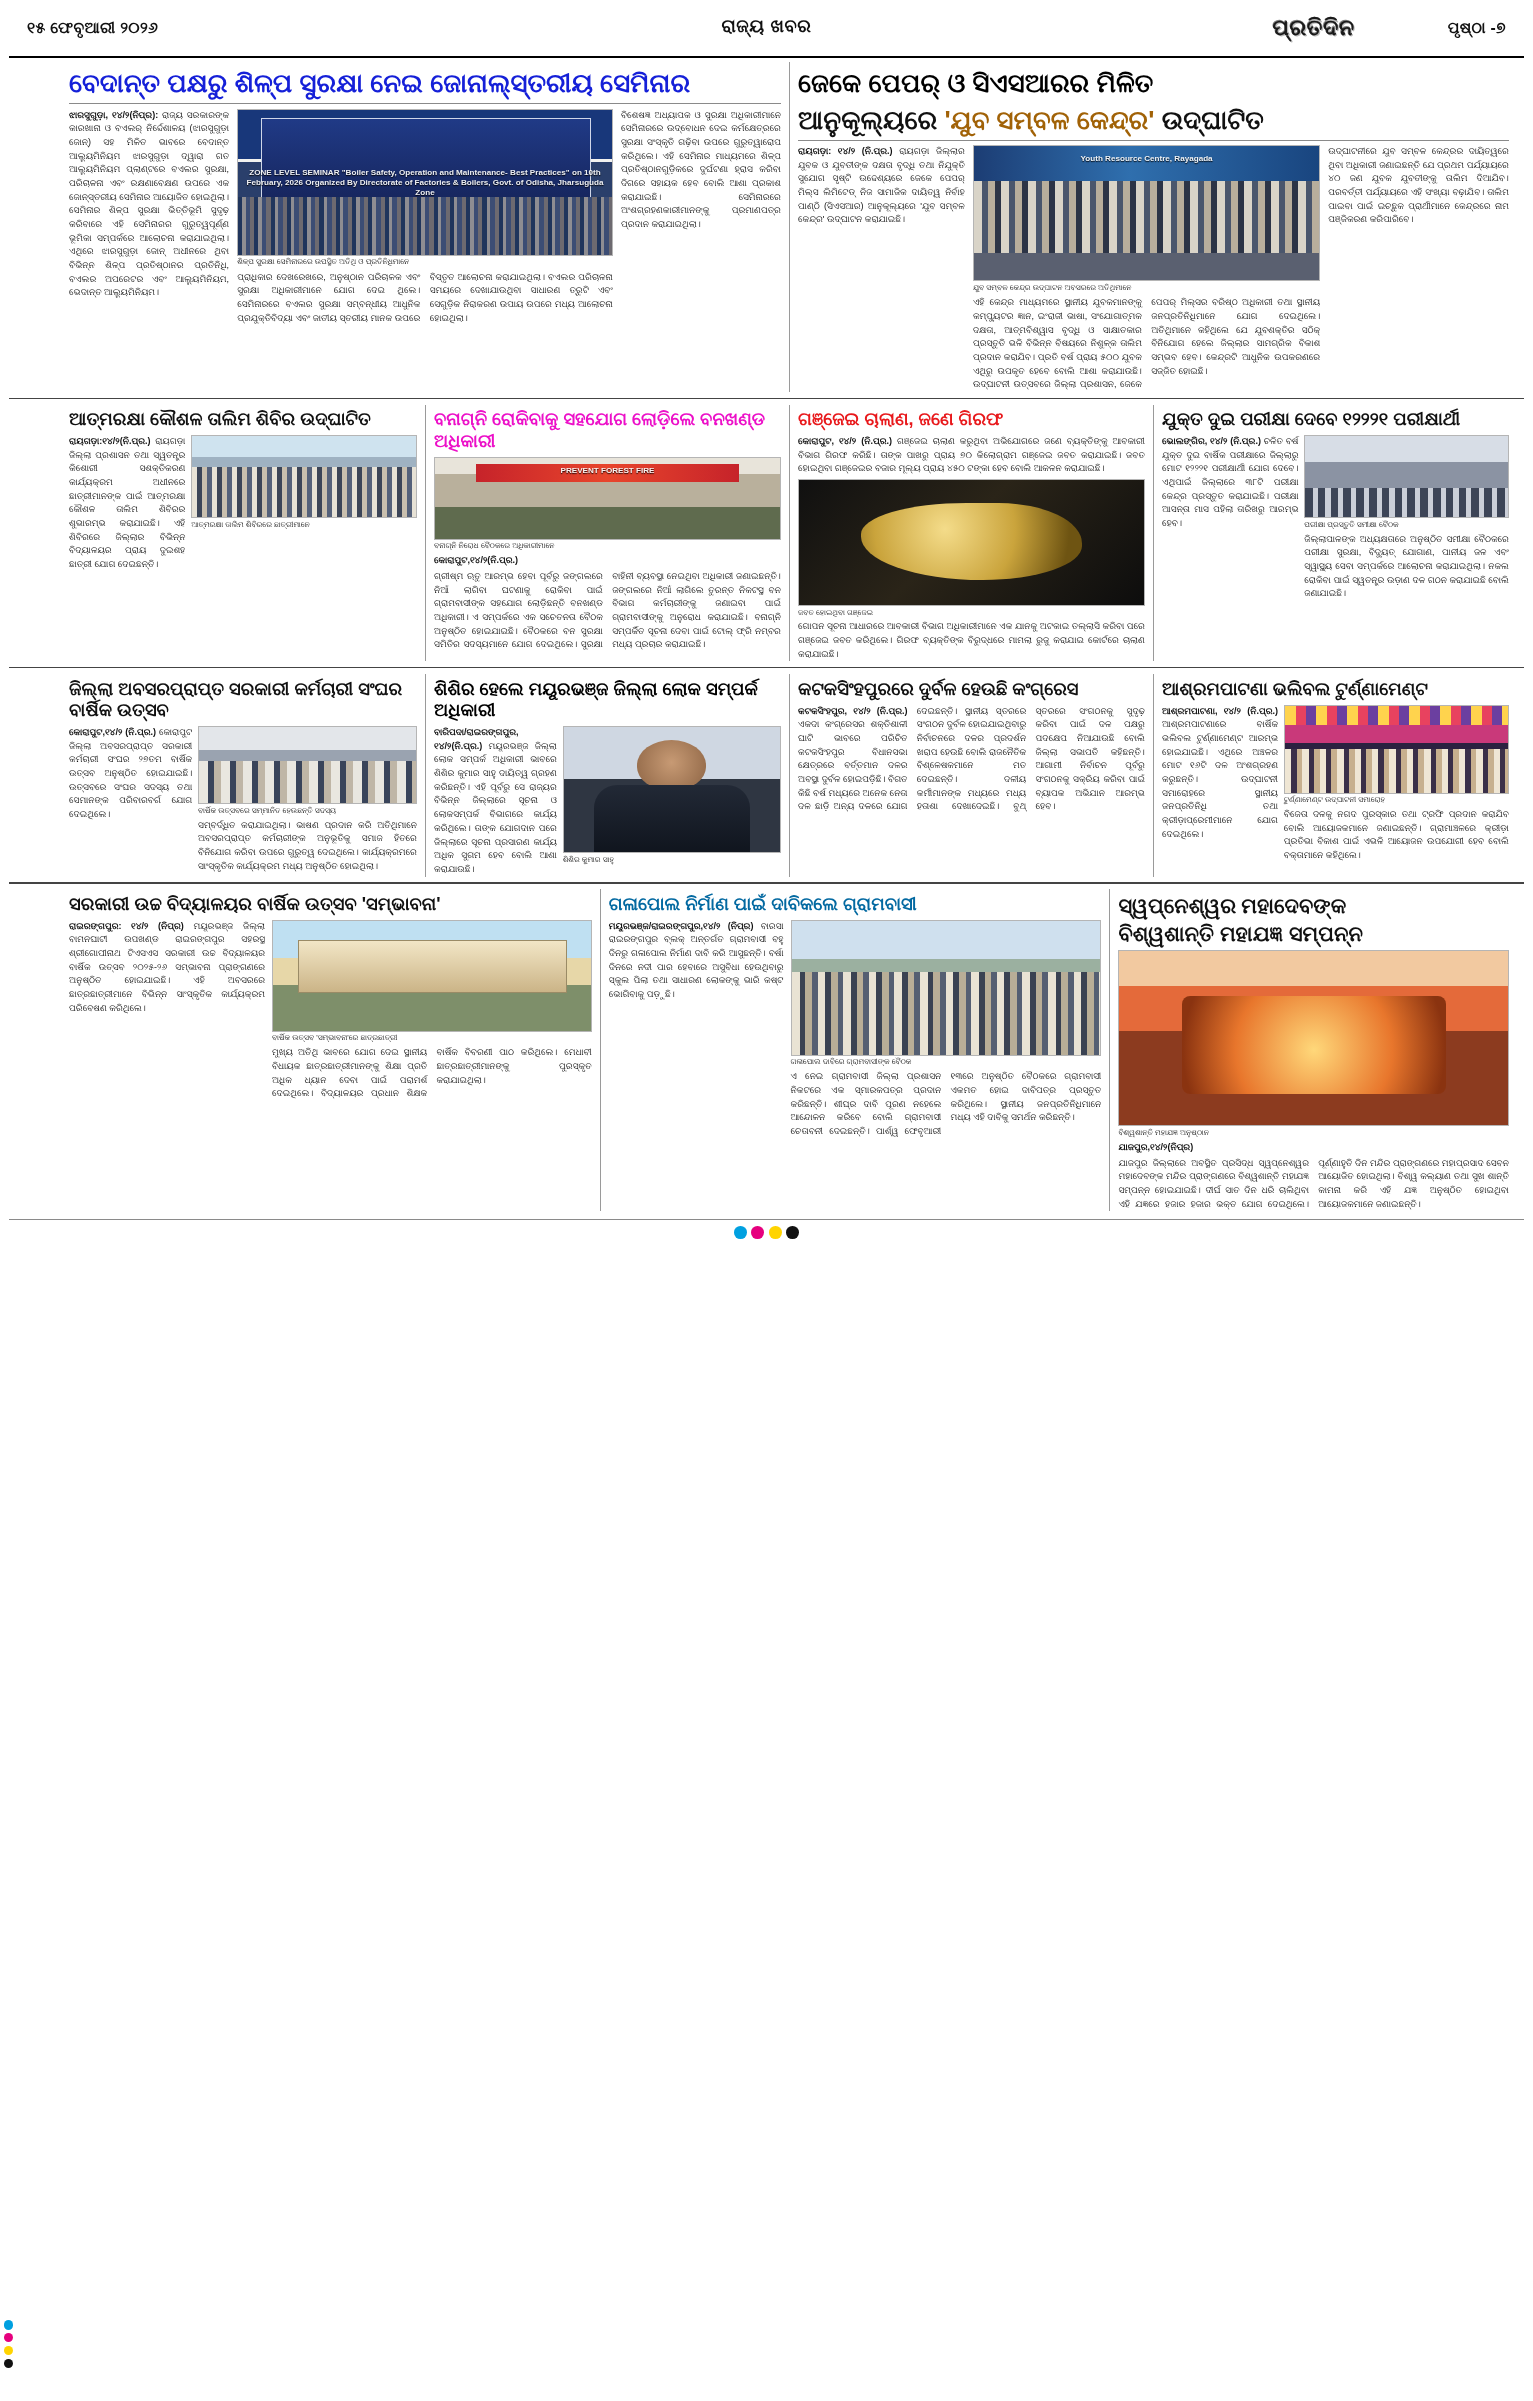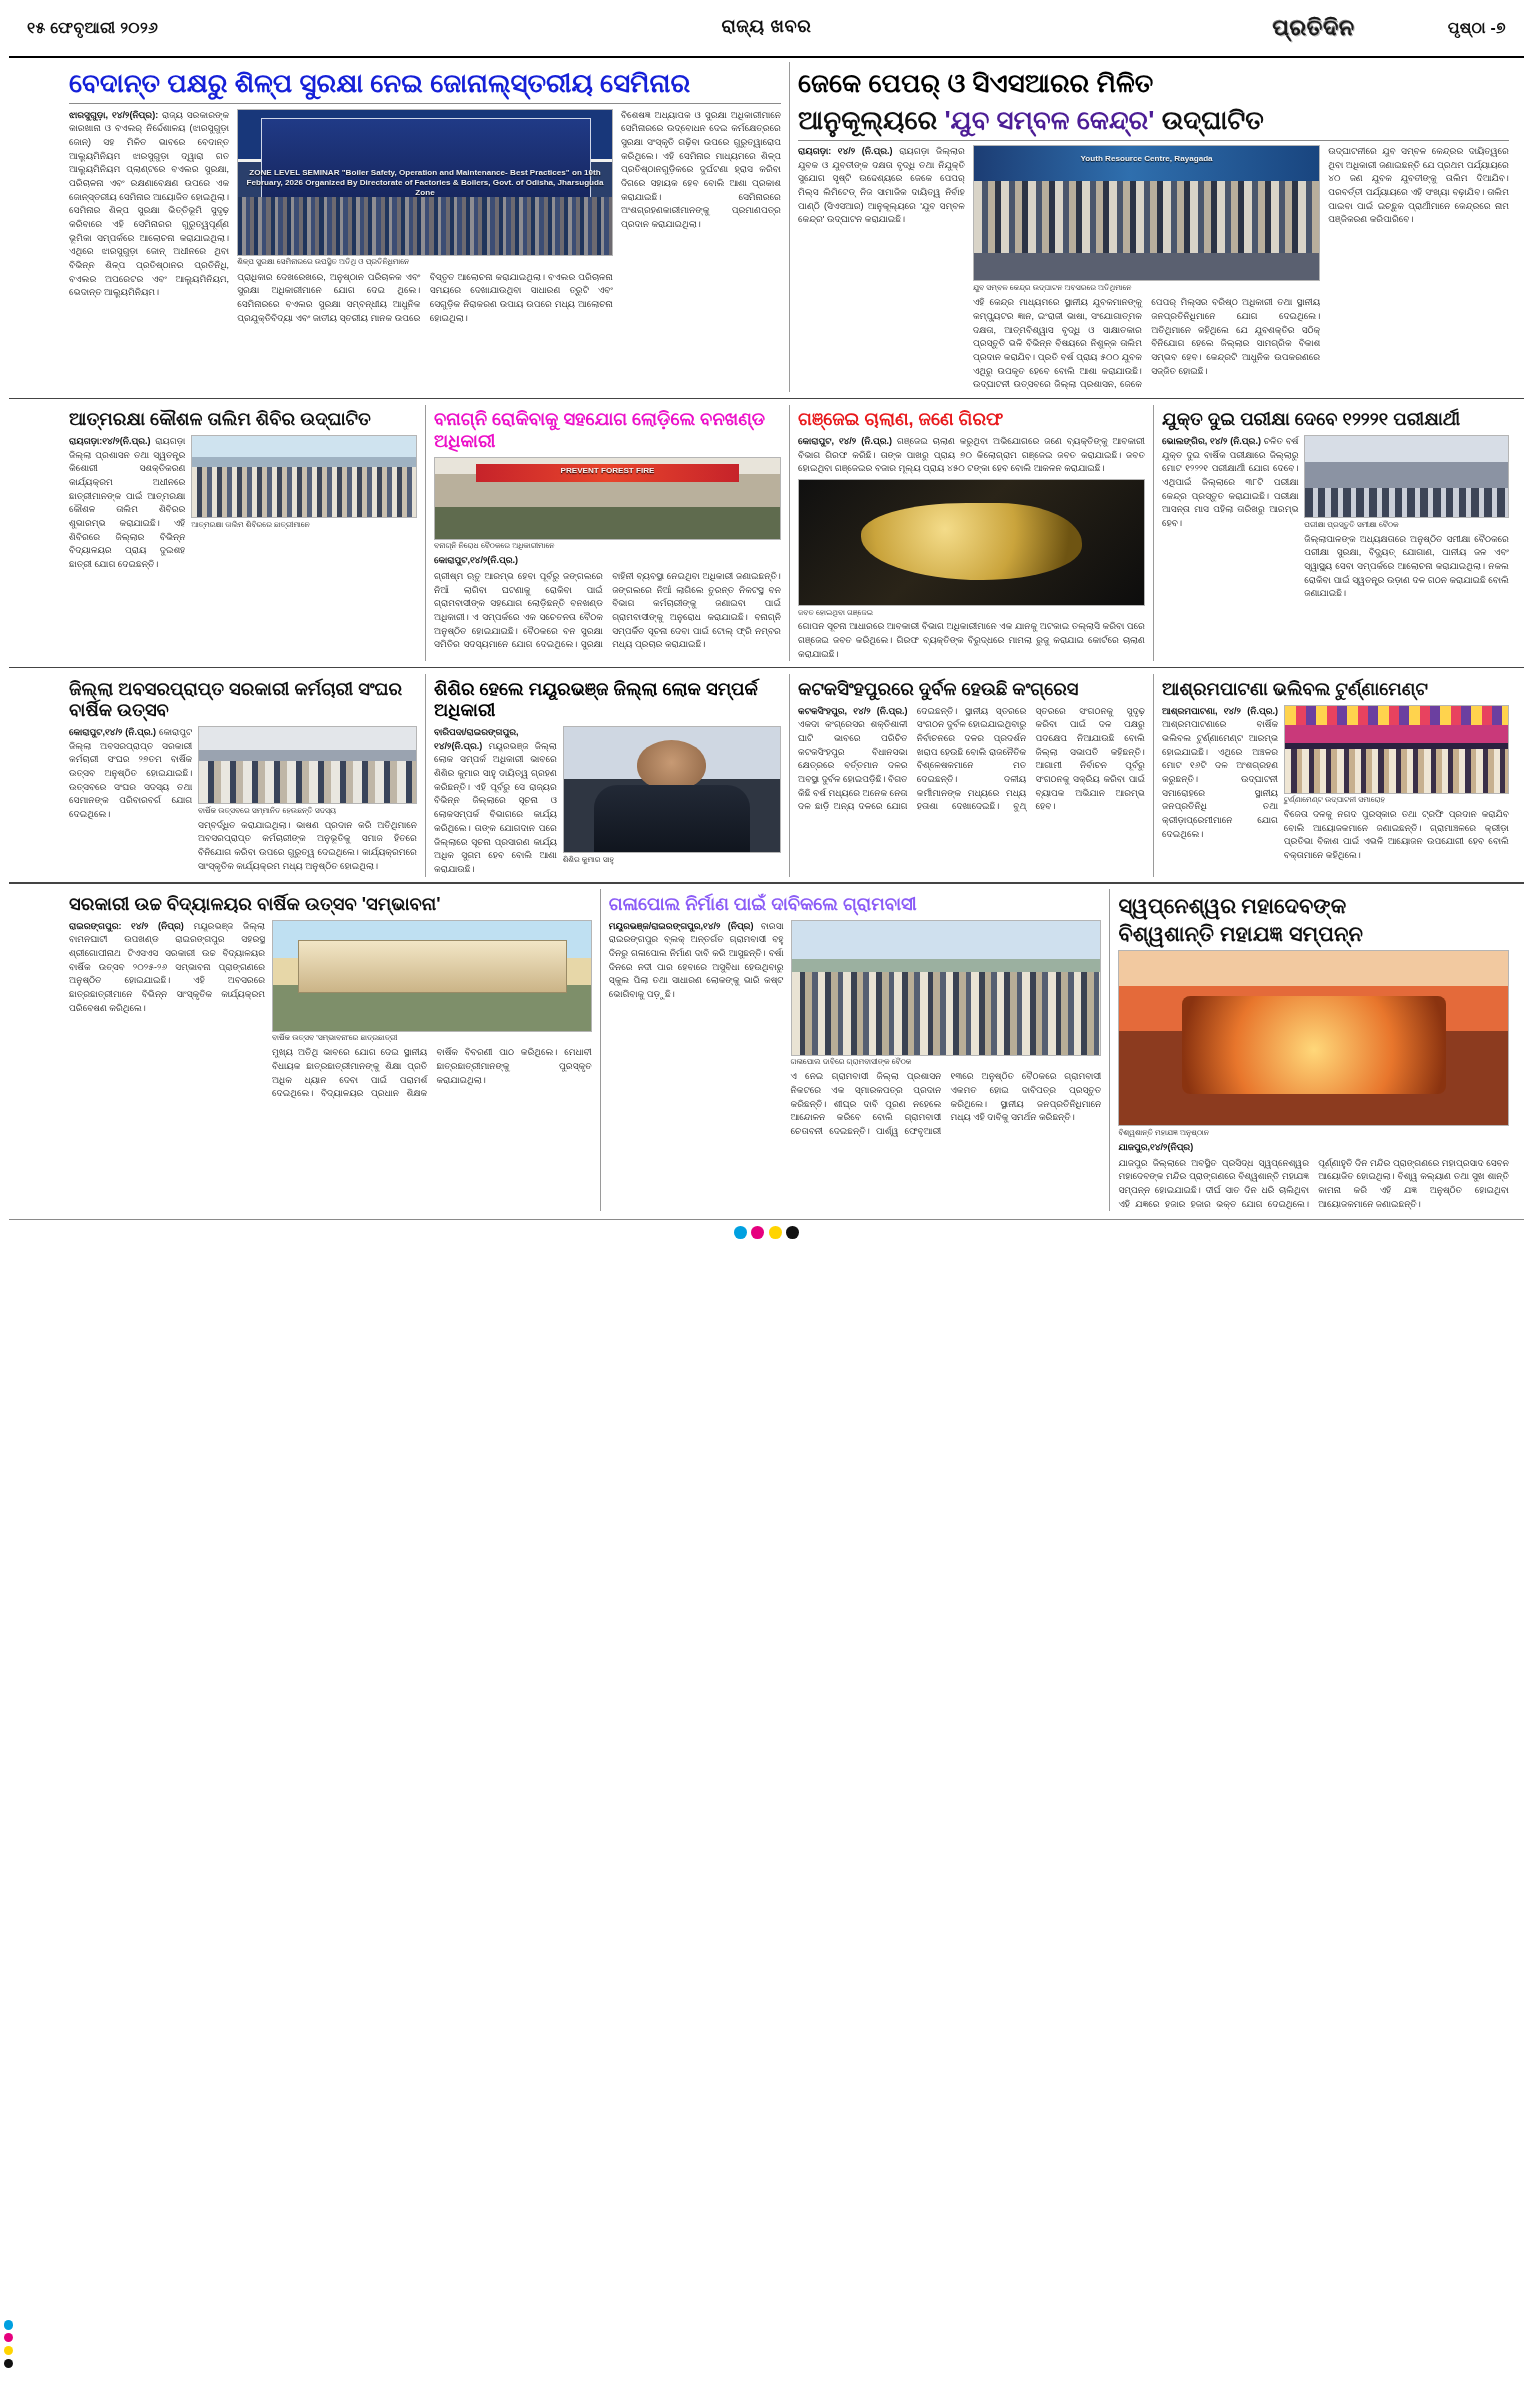--- a/index.html
+++ b/index.html
@@ -31,25 +31,25 @@
   .rule-thin{height:0.6px;background:#8a8a8a;margin:0 9.3px;}
 
   
   .band{display:flex;box-sizing:border-box;padding:0 16px;margin-left:45px;}
   .cell{box-sizing:border-box;padding:0 8.1px;}
   .vline{border-left:0.6px solid #9a9a9a;}
 
   h1.hl{margin:5.8px 0 4.6px 0;line-height:1.18;font-weight:bold;}
   .hl-blue{color:#1520d8;font-size:26px;}
   .hl-orange{color:#000000;font-size:26px;}
-  .hl-cyan{color:#4c1d95;}
+  .hl-cyan{color:#a16207;}
   .hl-black{color:#111;}
   .hl-magenta{color:#ec0fc8;}
   .hl-red{color:#e8181b;}
-  .hl-sky{color:#8b5cf6;}
+  .hl-sky{color:#0369a1;}
 
   h2.hl2{margin:4.6px 0 4.1px 0;line-height:1.2;font-weight:bold;font-size:18px;}
 
   .body-txt{
     font-size:9px;line-height:1.52;color:#111;text-align:justify;
     -webkit-hyphens:auto;hyphens:auto;
   }
   .cols2{column-count:2;column-gap:9.3px;}
   .cols3{column-count:3;column-gap:9.3px;}
 

